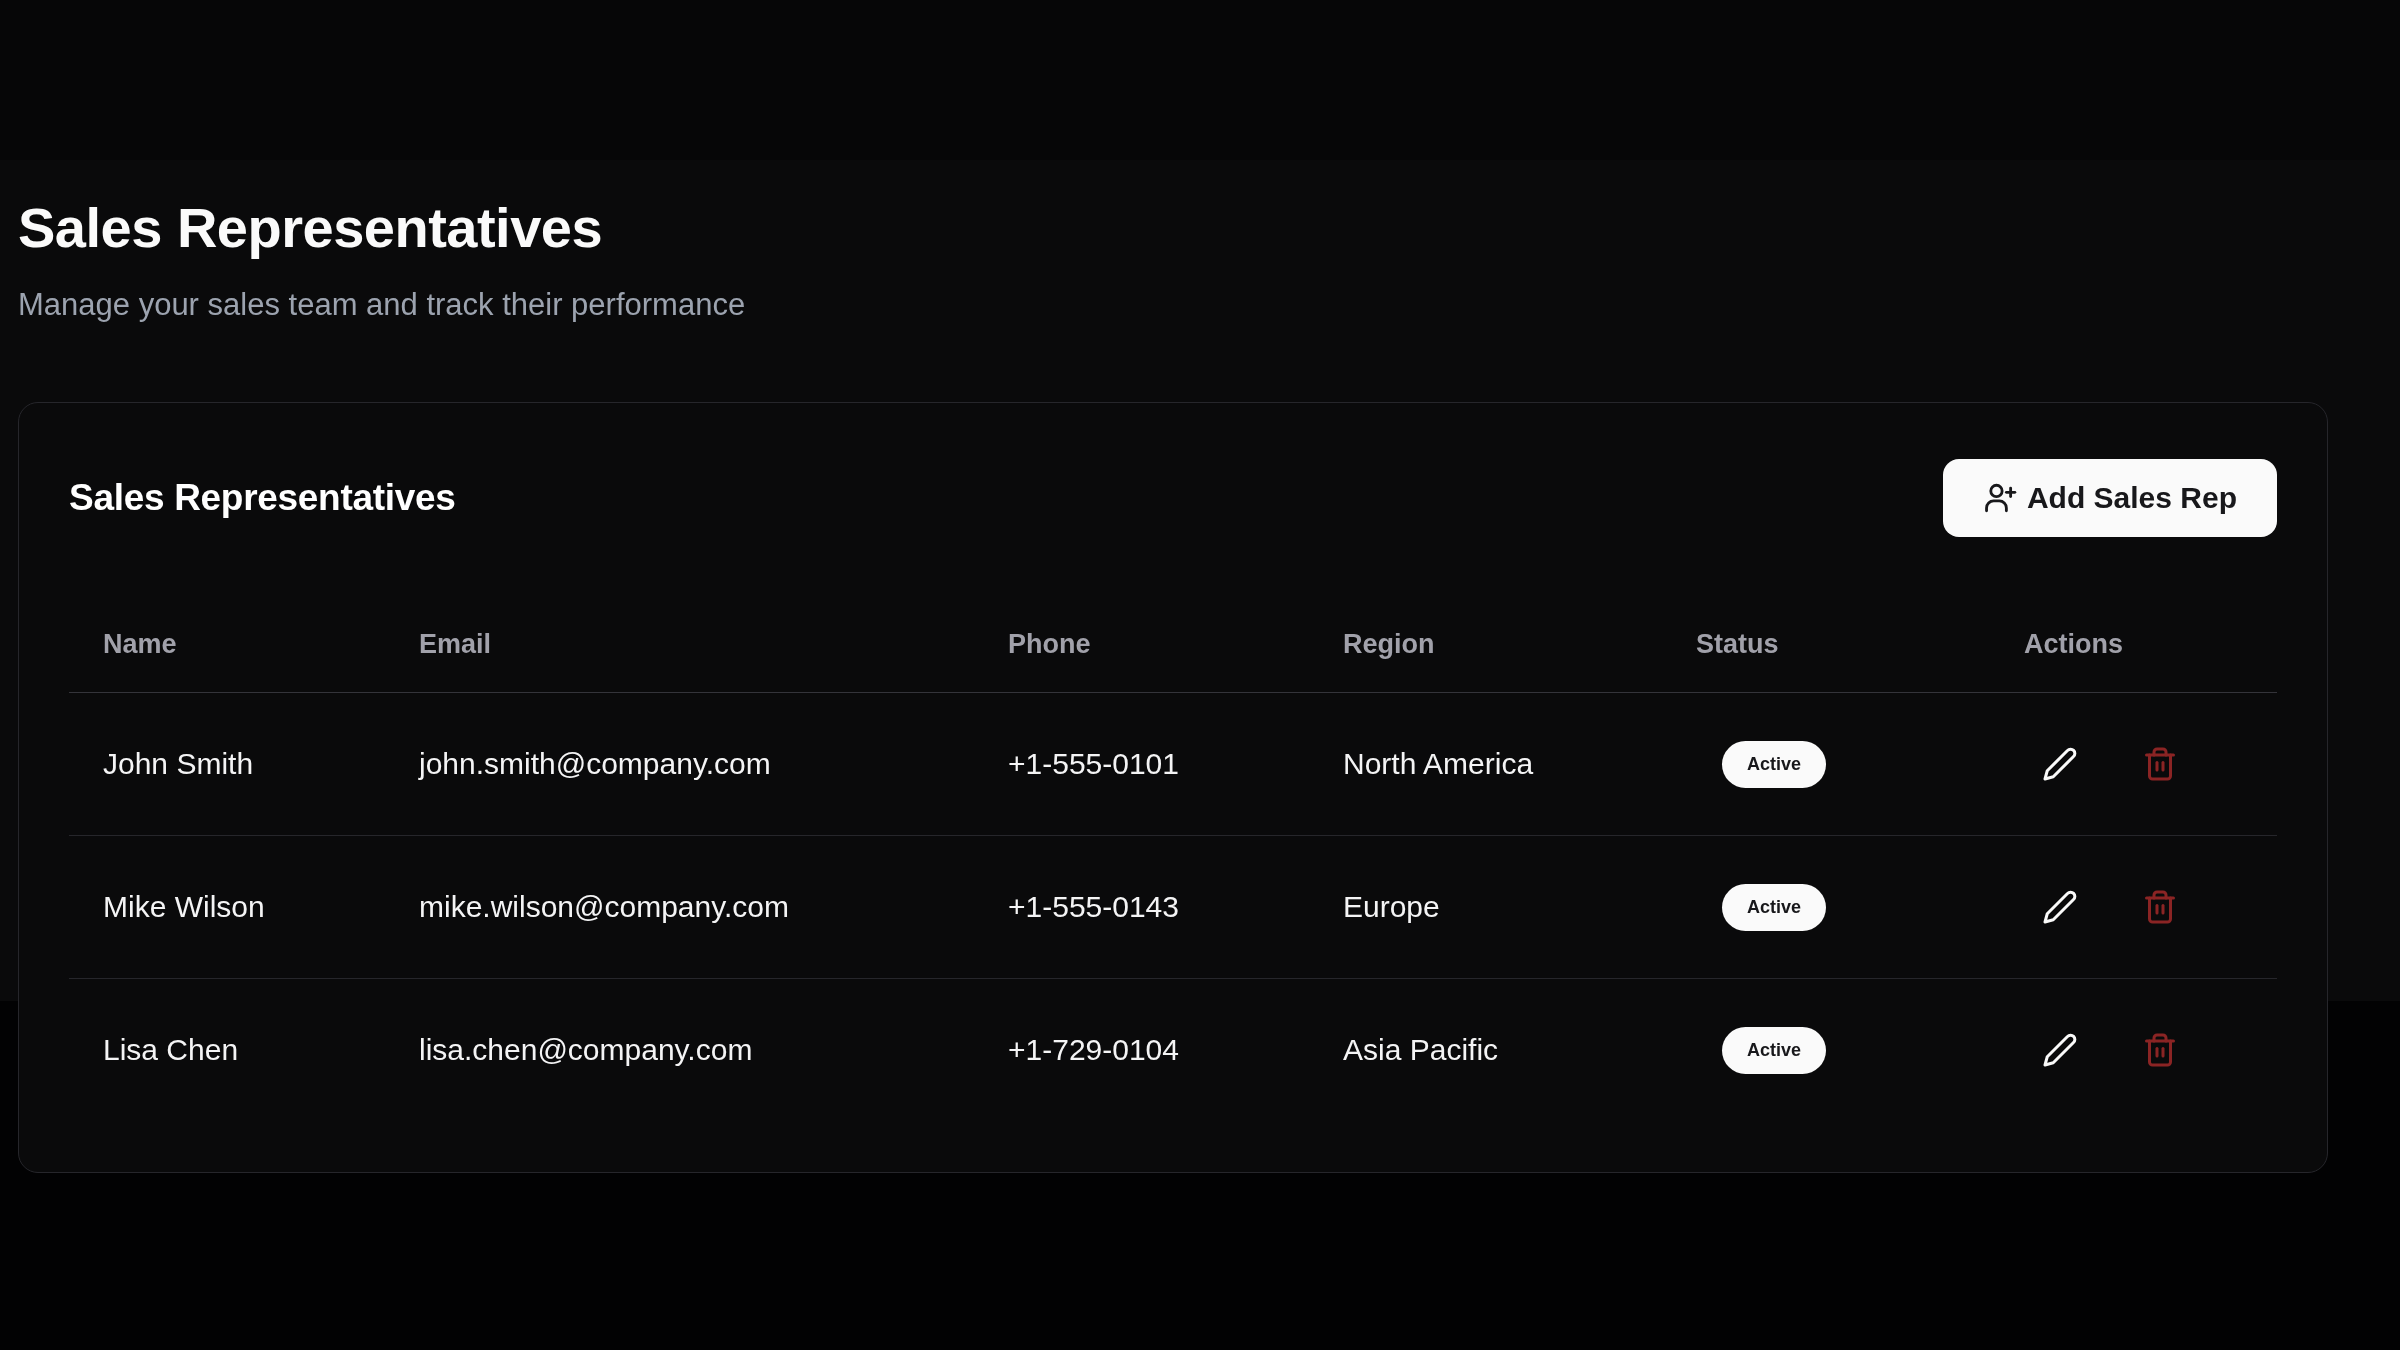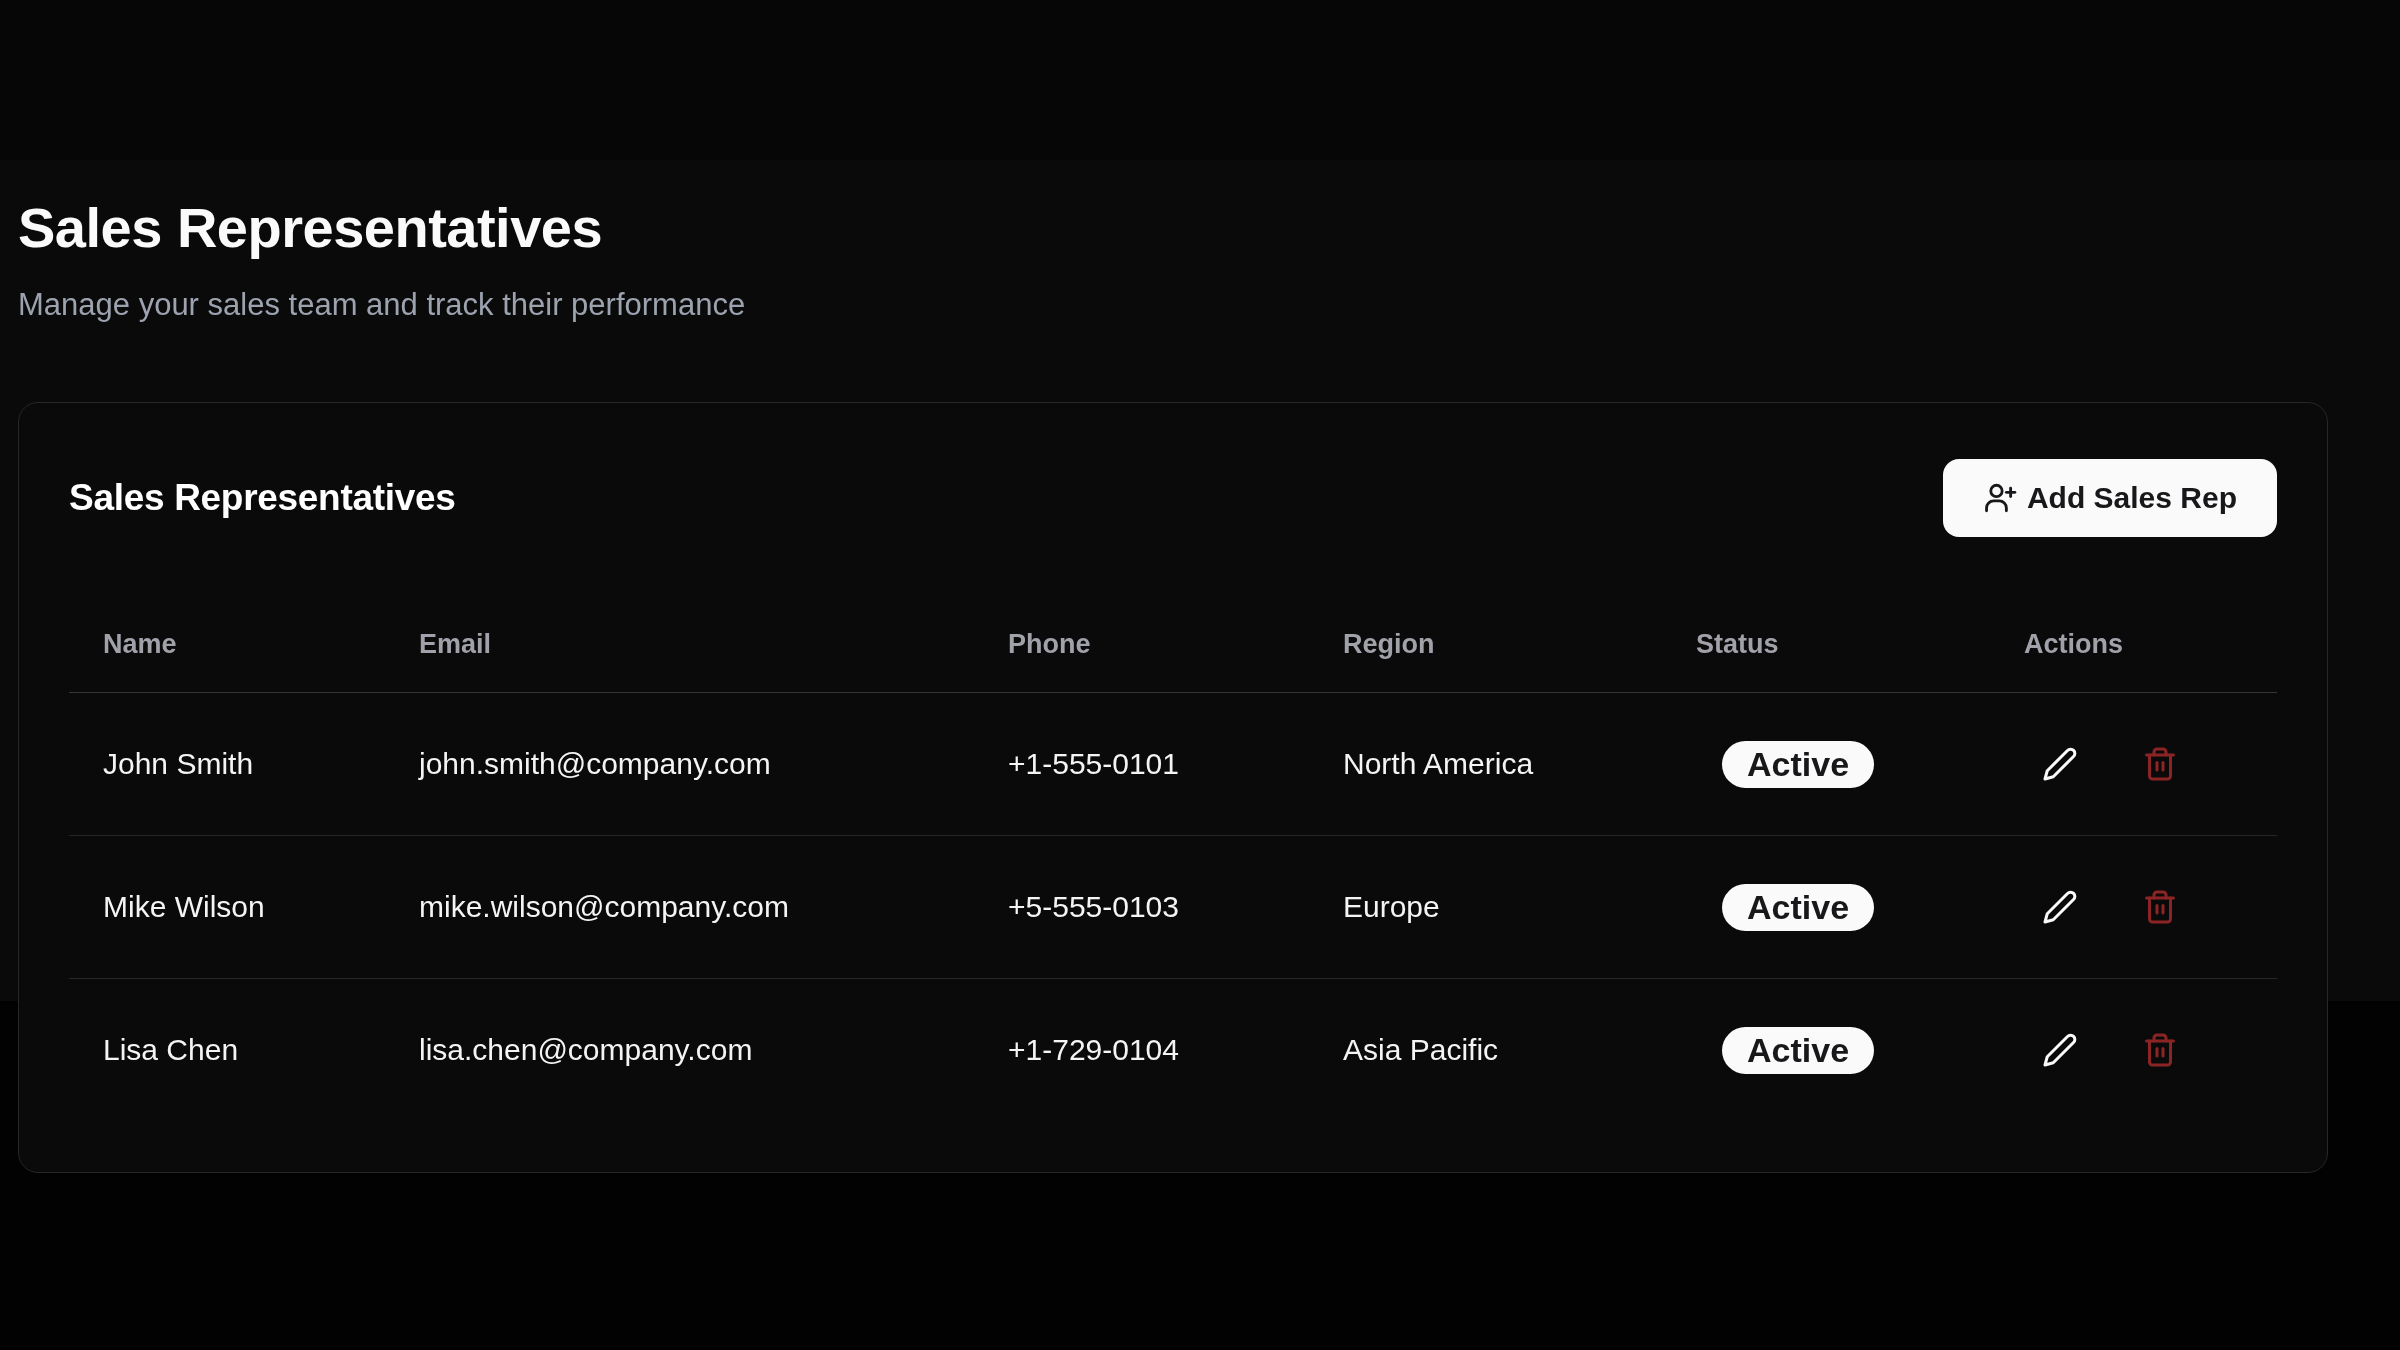--- a/index.html
+++ b/index.html
@@ -107,21 +107,21 @@
   .badge {
     display: inline-flex;
     align-items: center;
     justify-content: center;
     height: 47px;
     padding: 0 25px;
     margin-left: 26px;
     border-radius: 24px;
     background: #fafafa;
     color: #18181b;
-    font-size: 34px;
+    font-size: 18px;
     font-weight: 600;
     line-height: 1;
   }
   .actions-wrap {
     display: flex;
     align-items: center;
     gap: 56px;
     margin-left: 14px;
   }
   .icon-btn {
@@ -205,21 +205,21 @@
                       <line x1="14" y1="11" x2="14" y2="16"></line>
                     </svg>
                   </button>
                 </span>
               </td>
             </tr>
 
             <tr>
               <td class="c-name">Mike Wilson</td>
               <td class="c-email">mike.wilson@company.com</td>
-              <td class="c-phone">+5-555-0103</td>
+              <td class="c-phone">+1-555-0143</td>
               <td class="c-region">Europe</td>
               <td class="c-status">
                 <span class="badge">Active</span>
               </td>
               <td class="c-actions">
                 <span class="actions-wrap">
                   <button class="icon-btn">
                     <svg width="36" height="36" viewBox="0 0 24 24" fill="none" stroke="#fafafa" stroke-width="2" stroke-linecap="round" stroke-linejoin="round">
                       <path d="M17 3a2.83 2.83 0 1 1 4 4L7.5 20.5 2 22l1.5-5.5L17 3z"></path>
                     </svg>

